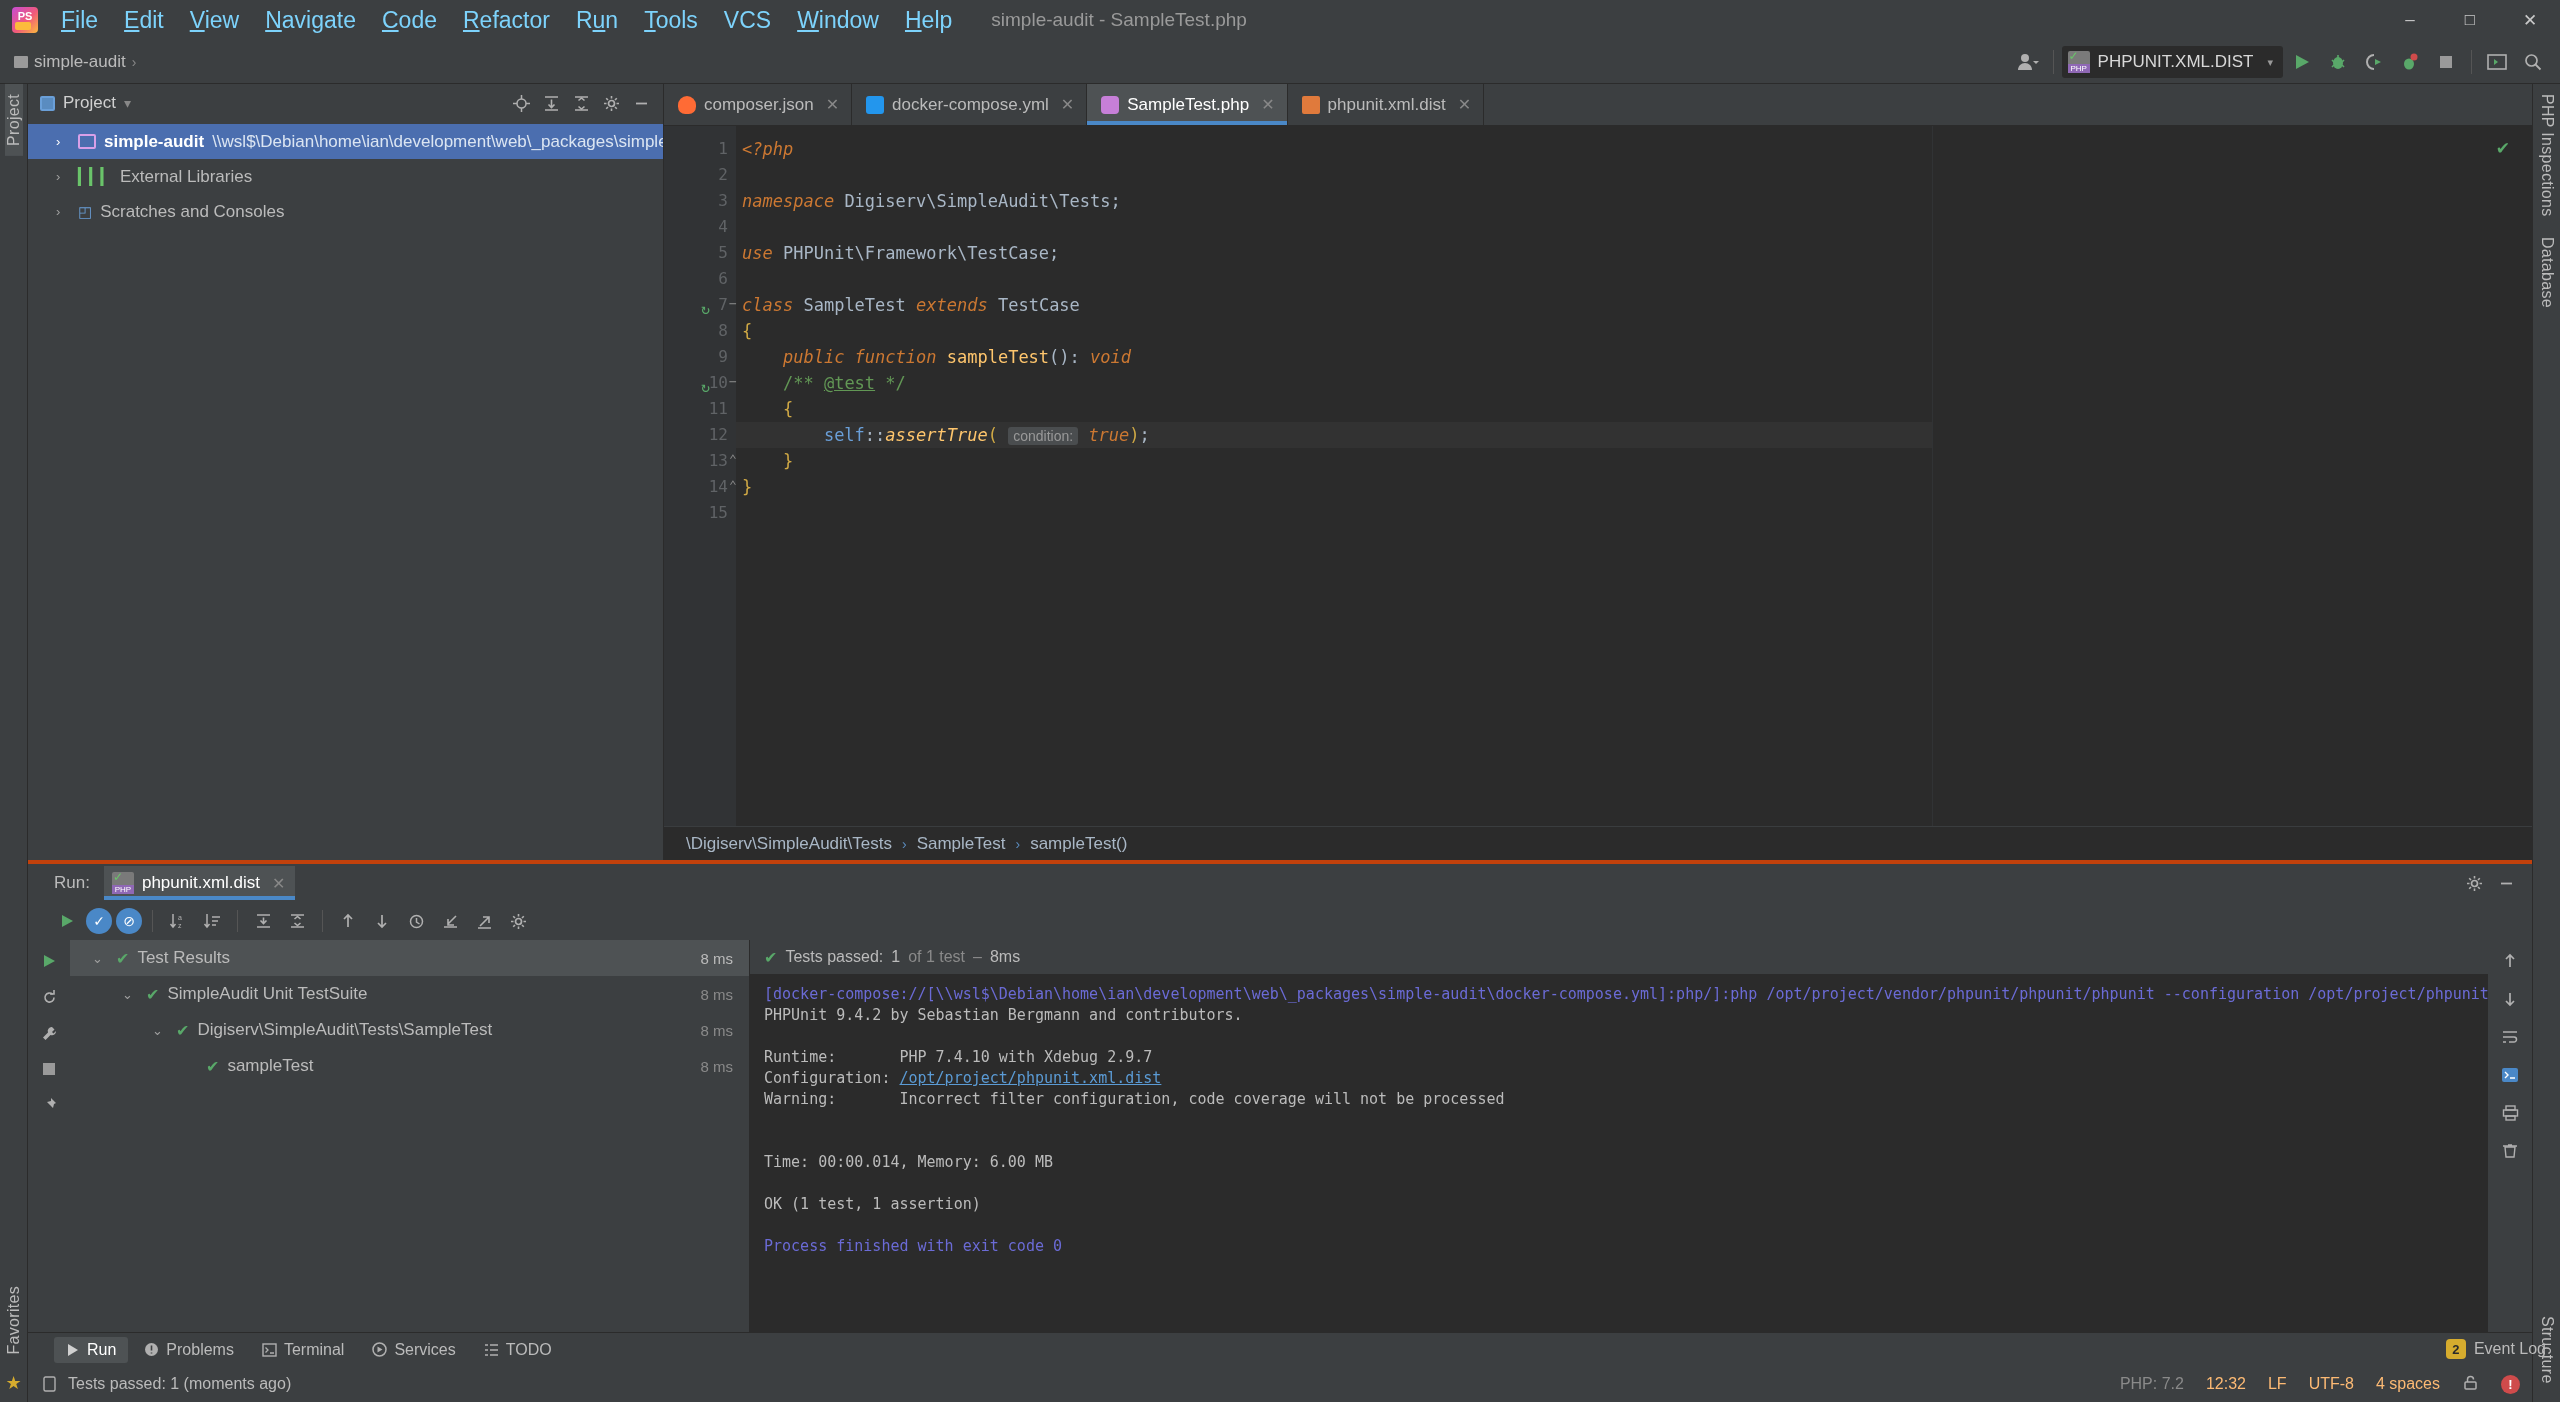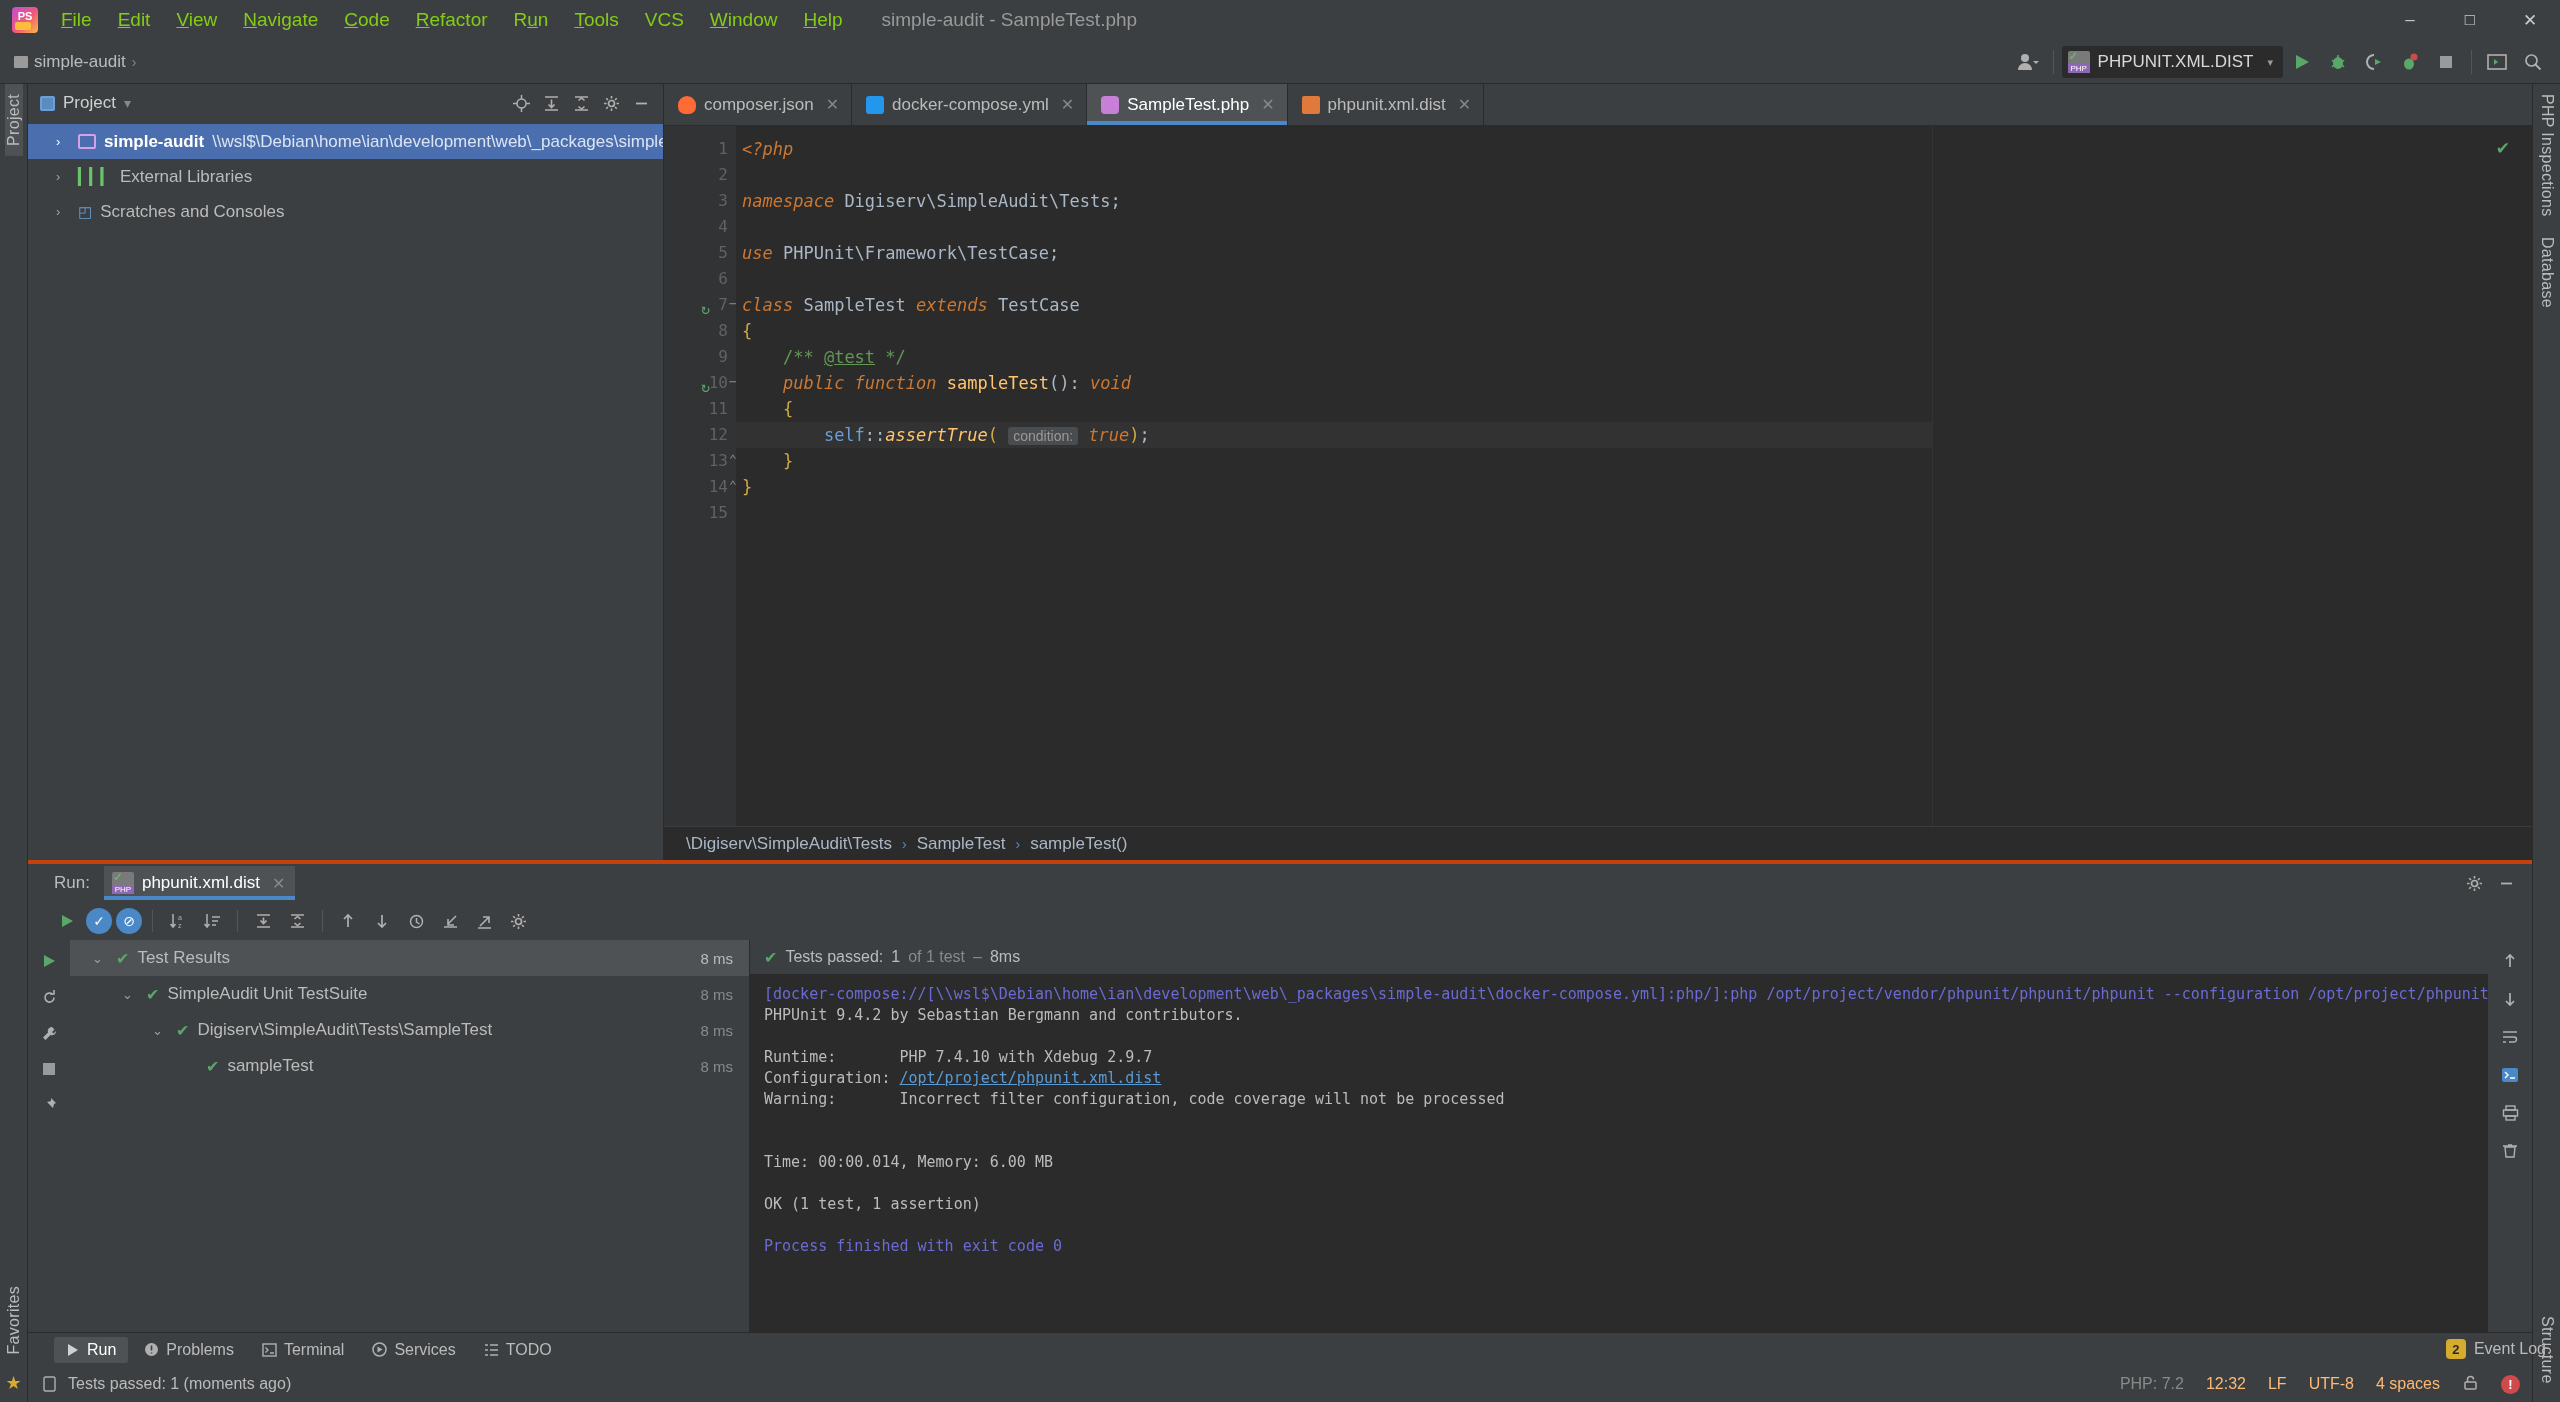--- a/index.html
+++ b/index.html
@@ -24,21 +24,21 @@
   }
   .ps-logo::after {
     content: "PS"; position: absolute; left: 0; top: 3px; width: 100%;
     text-align: center; font-size: 11px; font-weight: bold; color: #fff;
   }
   .ps-logo::before {
     content: ""; position: absolute; left: 3px; bottom: 3px; width: 16px; height: 8px;
     background: #fcbc3c; border-radius: 2px;
   }
   .menu-item {
-    font-size: 19px; color: #84cc16; padding: 4px 13px; cursor: default; white-space: nowrap;
+    font-size: 23px; color: #7dd3fc; padding: 4px 13px; cursor: default; white-space: nowrap;
   }
   .menu-item u { text-decoration: underline; }
   .win-title { font-size: 19px; color: #9a9a9a; margin-left: 26px; white-space: nowrap; }
   .win-buttons { position: absolute; right: 0; top: 0; height: 40px; display: flex; }
   .win-btn {
     width: 60px; height: 40px; display: flex; align-items: center; justify-content: center;
     font-size: 17px; color: #c8c8c8;
   }
 
   
@@ -508,22 +508,22 @@
               </div>
             <div class="code-area" id="code-area">
                 <div class="cline"><span class="kw">&lt;?php</span></div>
                 <div class="cline">&nbsp;</div>
                 <div class="cline"><span class="kw">namespace</span> <span class="plain">Digiserv\SimpleAudit\Tests;</span></div>
                 <div class="cline">&nbsp;</div>
                 <div class="cline"><span class="kw">use</span> <span class="plain">PHPUnit\Framework\TestCase;</span></div>
                 <div class="cline">&nbsp;</div>
                 <div class="cline"><span class="kw">class</span> <span class="plain">SampleTest</span> <span class="kw">extends</span> <span class="plain">TestCase</span></div>
                 <div class="cline"><span class="brace">{</span></div>
+                <div class="cline">    <span class="kw">public function</span> <span class="fn">sampleTest</span><span class="plain">():</span> <span class="kw">void</span></div>
                 <div class="cline">    <span class="cmt">/** <u>@test</u> */</span></div>
-                <div class="cline">    <span class="kw">public function</span> <span class="fn">sampleTest</span><span class="plain">():</span> <span class="kw">void</span></div>
                 <div class="cline">    <span class="brace">{</span></div>
                 <div class="cline hl">        <span class="typ">self</span><span class="plain">::</span><span class="fn it">assertTrue</span><span class="brace">(</span> <span class="hint">condition:</span> <span class="kw">true</span><span class="brace">)</span><span class="plain">;</span></div>
                 <div class="cline">    <span class="brace">}</span></div>
                 <div class="cline"><span class="brace">}</span></div>
                 <div class="cline">&nbsp;</div>
               </div>
             <div class="editor-right-strip"></div>
             <div class="marker-check">✔</div>
           </div>
           <div class="breadcrumb-bar">

